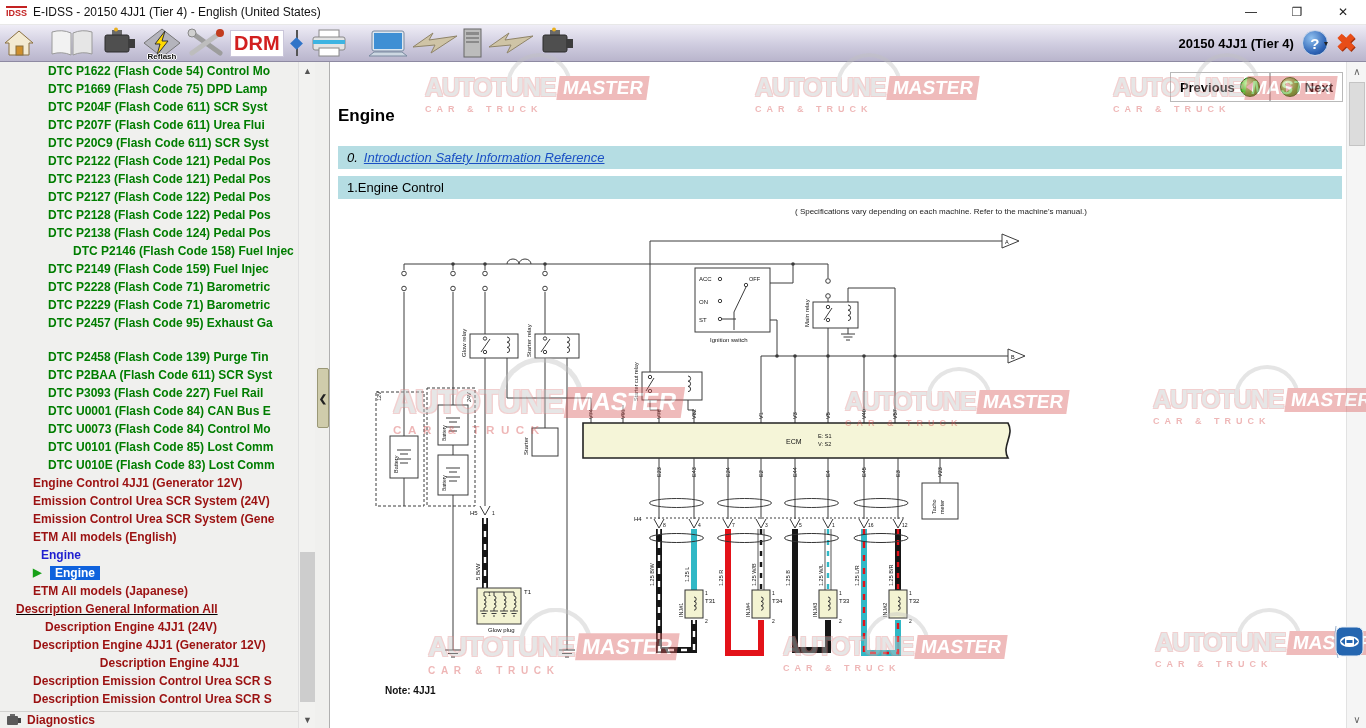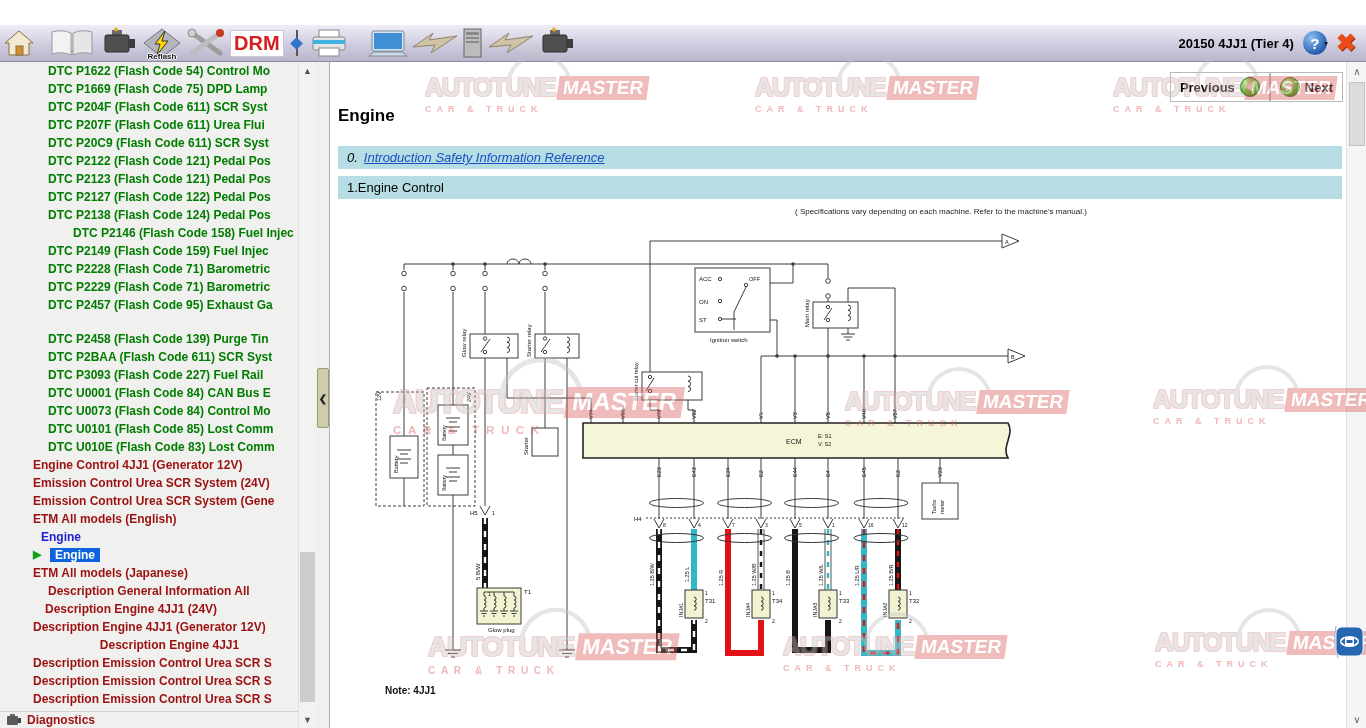--- a/index.html
+++ b/index.html
@@ -96,20 +96,29 @@
   .wm .arc{position:absolute;right:28px;top:-20px;width:66px;height:33px;border:4px solid #c2c2c2;
            border-bottom:none;border-radius:66px 66px 0 0;}
   .diagram-svg{position:absolute;left:330px;top:200px;z-index:1;}
   svg text{font-family:"Liberation Sans",sans-serif;fill:#111;}
 </style>
 </head>
 <body>
 
 <div id="app">
 
+  <div class="titlebar">
+    <span class="tb-logo">IDSS</span>
+    <span class="tb-title">E-IDSS - 20150 4JJ1 (Tier 4)  - English (United States)</span>
+    <div class="tb-btns">
+      <span class="tb-btn">—</span>
+      <span class="tb-btn">❐</span>
+      <span class="tb-btn">✕</span>
+    </div>
+  </div>
 
   <div class="toolbar">
     <div class="tool">
       <svg width="34" height="30">
         <path d="M17 3 L31 15 H27 V27 H7 V15 H3 Z" fill="#f3ead2" stroke="#8a7040"></path>
         <rect x="14" y="18" width="7" height="9" fill="#cf8f2c" stroke="#8a7040"></rect>
       </svg>
     </div>
     <div class="tool" style="margin-left:10px;">
       <svg width="48" height="32">
@@ -234,20 +243,24 @@
         <div class="srow t-dtc" style="padding-left: 48px;">
           
           <span class="slabel">DTC P2123 (Flash Code 121) Pedal Pos</span>
         </div>
 
         <div class="srow t-dtc" style="padding-left: 48px;">
           
           <span class="slabel">DTC P2127 (Flash Code 122) Pedal Pos</span>
         </div>
 
+        <div class="srow t-dtc" style="padding-left: 48px;">
+          
+          <span class="slabel">DTC P2128 (Flash Code 122) Pedal Pos</span>
+        </div>
 
         <div class="srow t-dtc" style="padding-left: 48px;">
           
           <span class="slabel">DTC P2138 (Flash Code 124) Pedal Pos</span>
         </div>
 
         <div class="srow t-dtc" style="padding-left: 73px;">
           
           <span class="slabel">DTC P2146 (Flash Code 158) Fuel Injec</span>
         </div>
@@ -335,21 +348,21 @@
         <div class="srow t-selected" style="padding-left: 50px;">
           <span class="arrow">▶</span>
           <span class="slabel">Engine</span>
         </div>
 
         <div class="srow t-section" style="padding-left: 33px;">
           
           <span class="slabel">ETM All models (Japanese)</span>
         </div>
 
-        <div class="srow t-section" style="padding-left: 48px;">
+        <div class="srow t-section" style="padding-left: 16px; text-decoration: underline;">
           
           <span class="slabel">Description General Information All</span>
         </div>
 
         <div class="srow t-section" style="padding-left: 33px; margin-left: 12px;">
           
           <span class="slabel">Description Engine 4JJ1 (24V)</span>
         </div>
 
         <div class="srow t-section" style="padding-left: 33px;">

